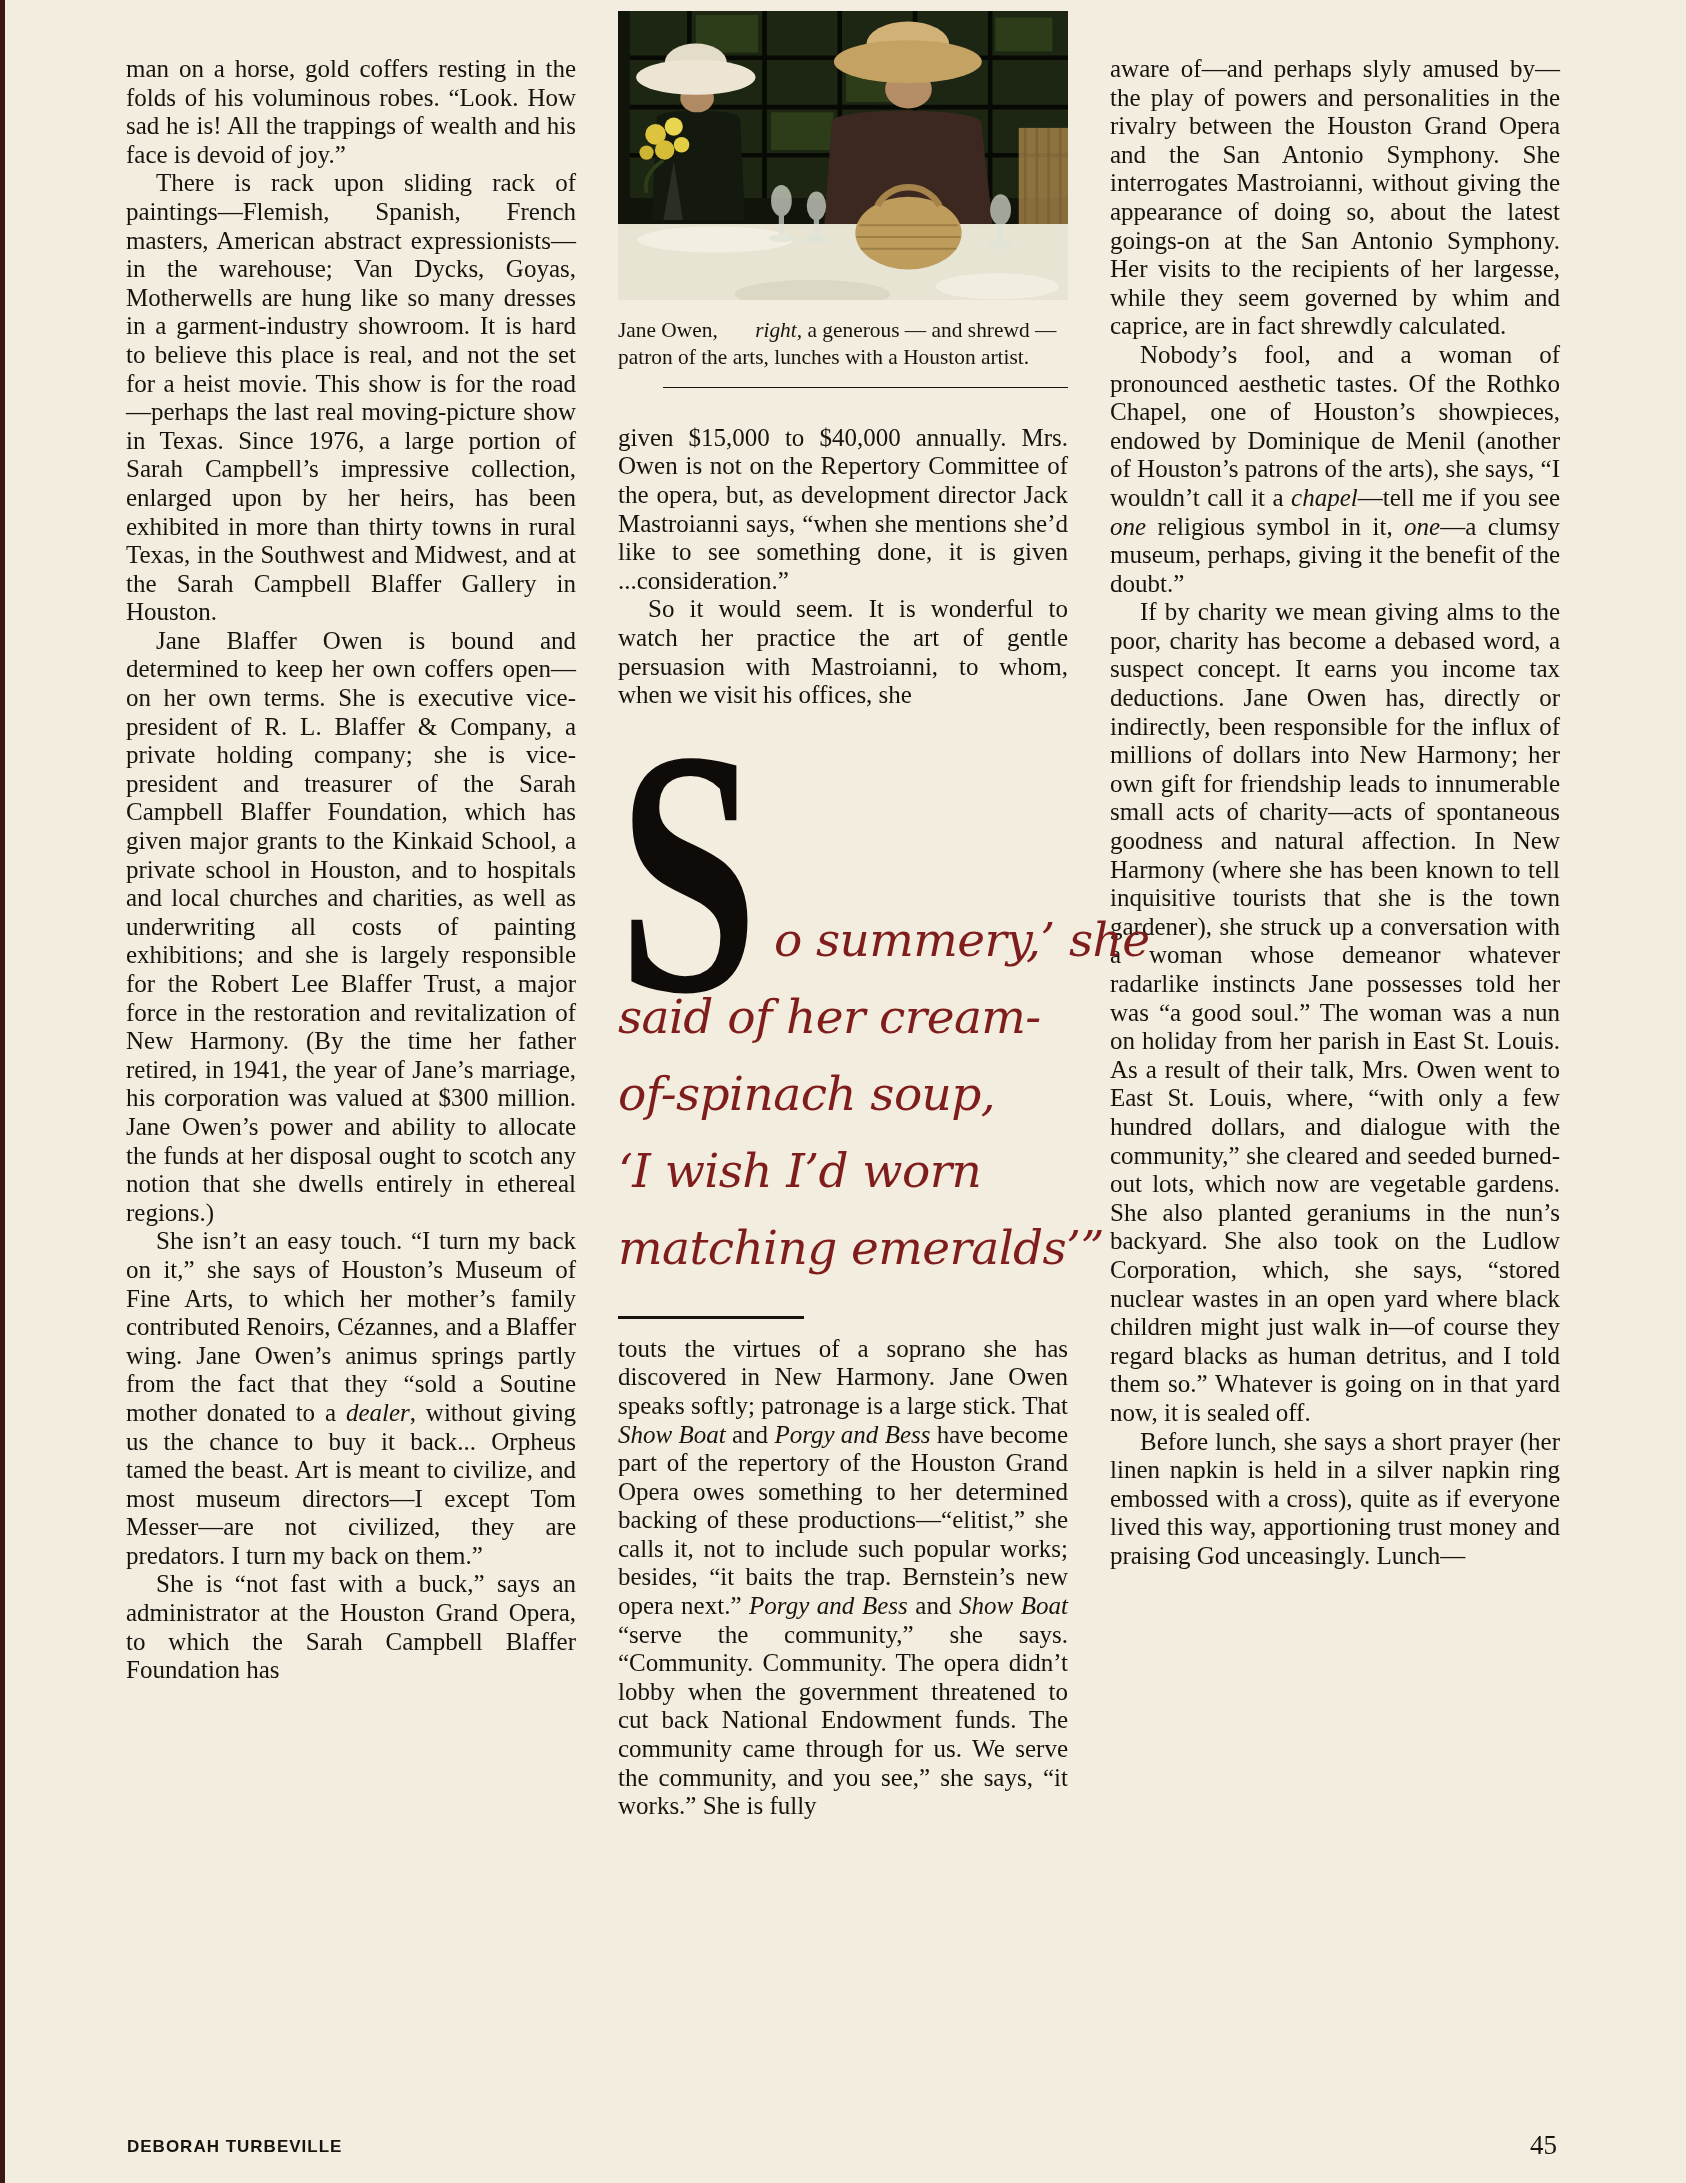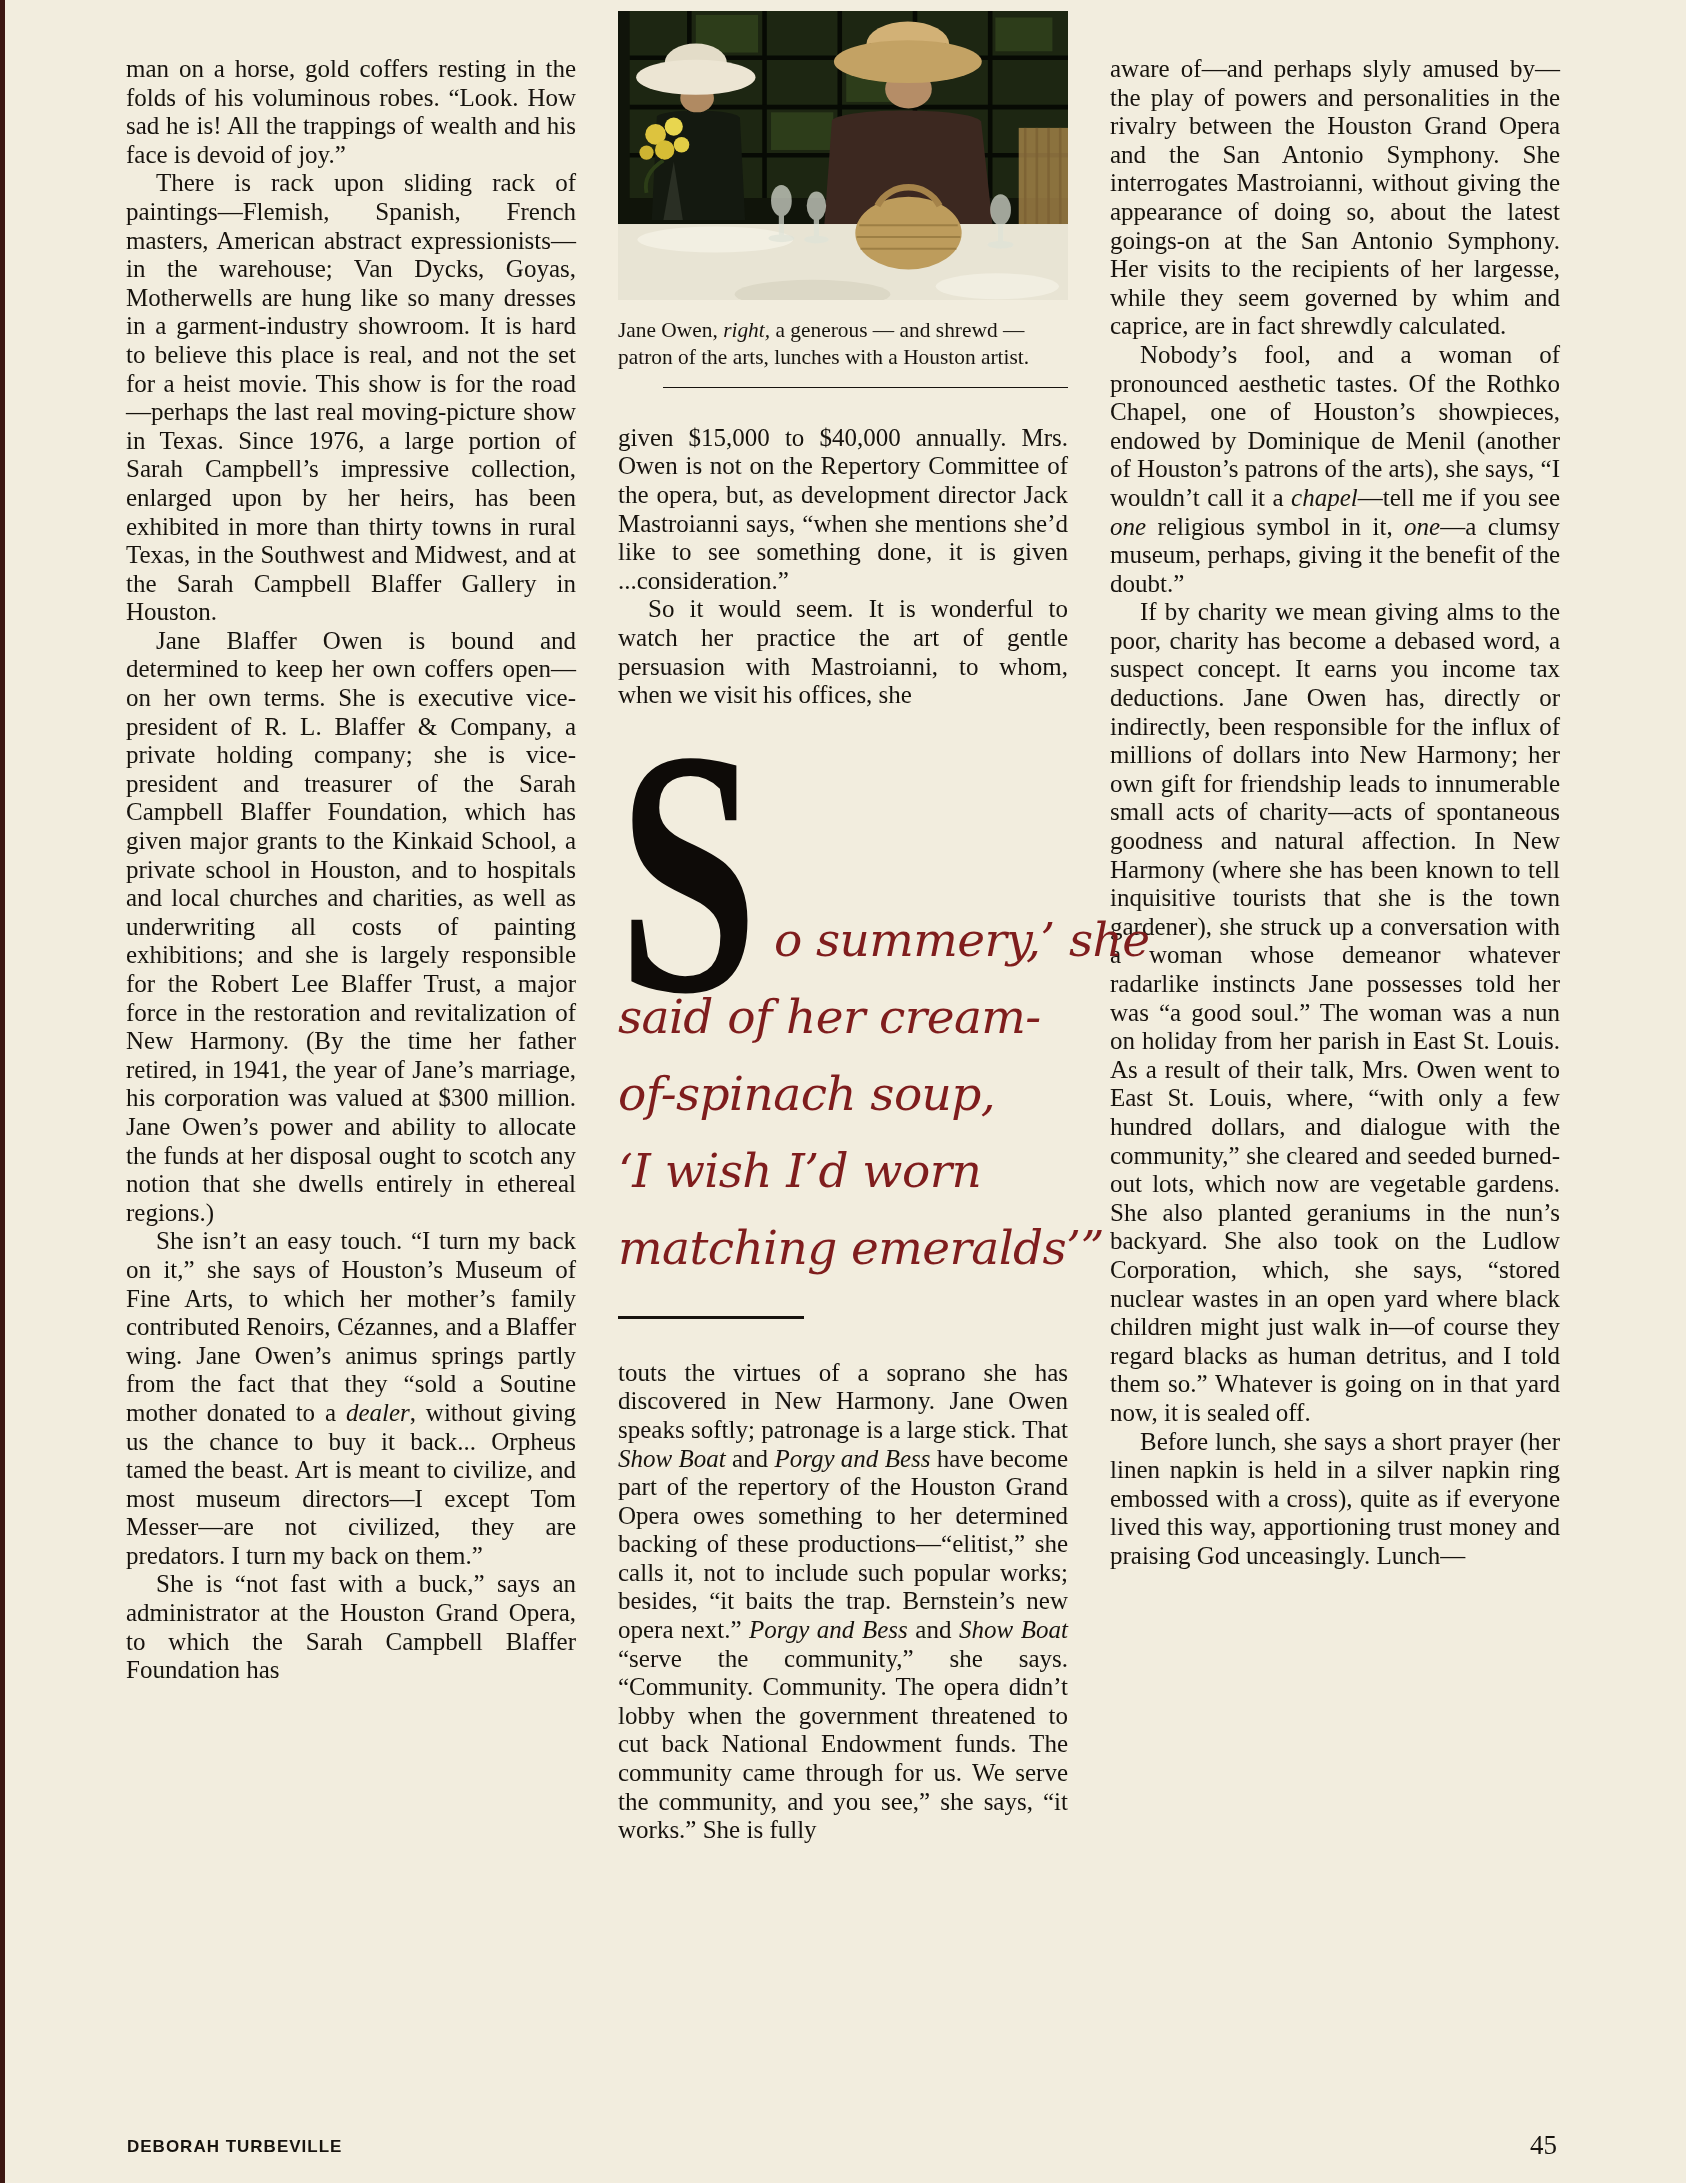--- a/index.html
+++ b/index.html
@@ -28,25 +28,25 @@
   .col2 { padding-top:5.2px; }
   .col3 p:last-child { }
 
   figure.photo { width:450px; }
   figure.photo svg { display:block; }
   .caption {
     margin-top:17px;
     font-size:21.4px; line-height:27px;
     text-align:left;
   }
-  .caption em { font-style:italic; }
+  .caption em { font-style:italic;margin-left:32px; }
   .caption-rule { border-top:1.9px solid #17130e; margin:15.6px 0 0 45px; }
 
   .col2-top { margin-top:36px; }
-  .col2-bottom { margin-top:40px; }
+  .col2-bottom { margin-top:16px; }
 
   .pullquote { position:relative; margin-top:38px; }
   .dropcap {
     position:absolute; left:0; top:-51px;
     font-family:"Liberation Serif", serif;
     font-weight:bold;
     font-size:350px; line-height:350px;
     transform:scaleX(0.72);
     transform-origin:left top;
     color:#0e0b08;

